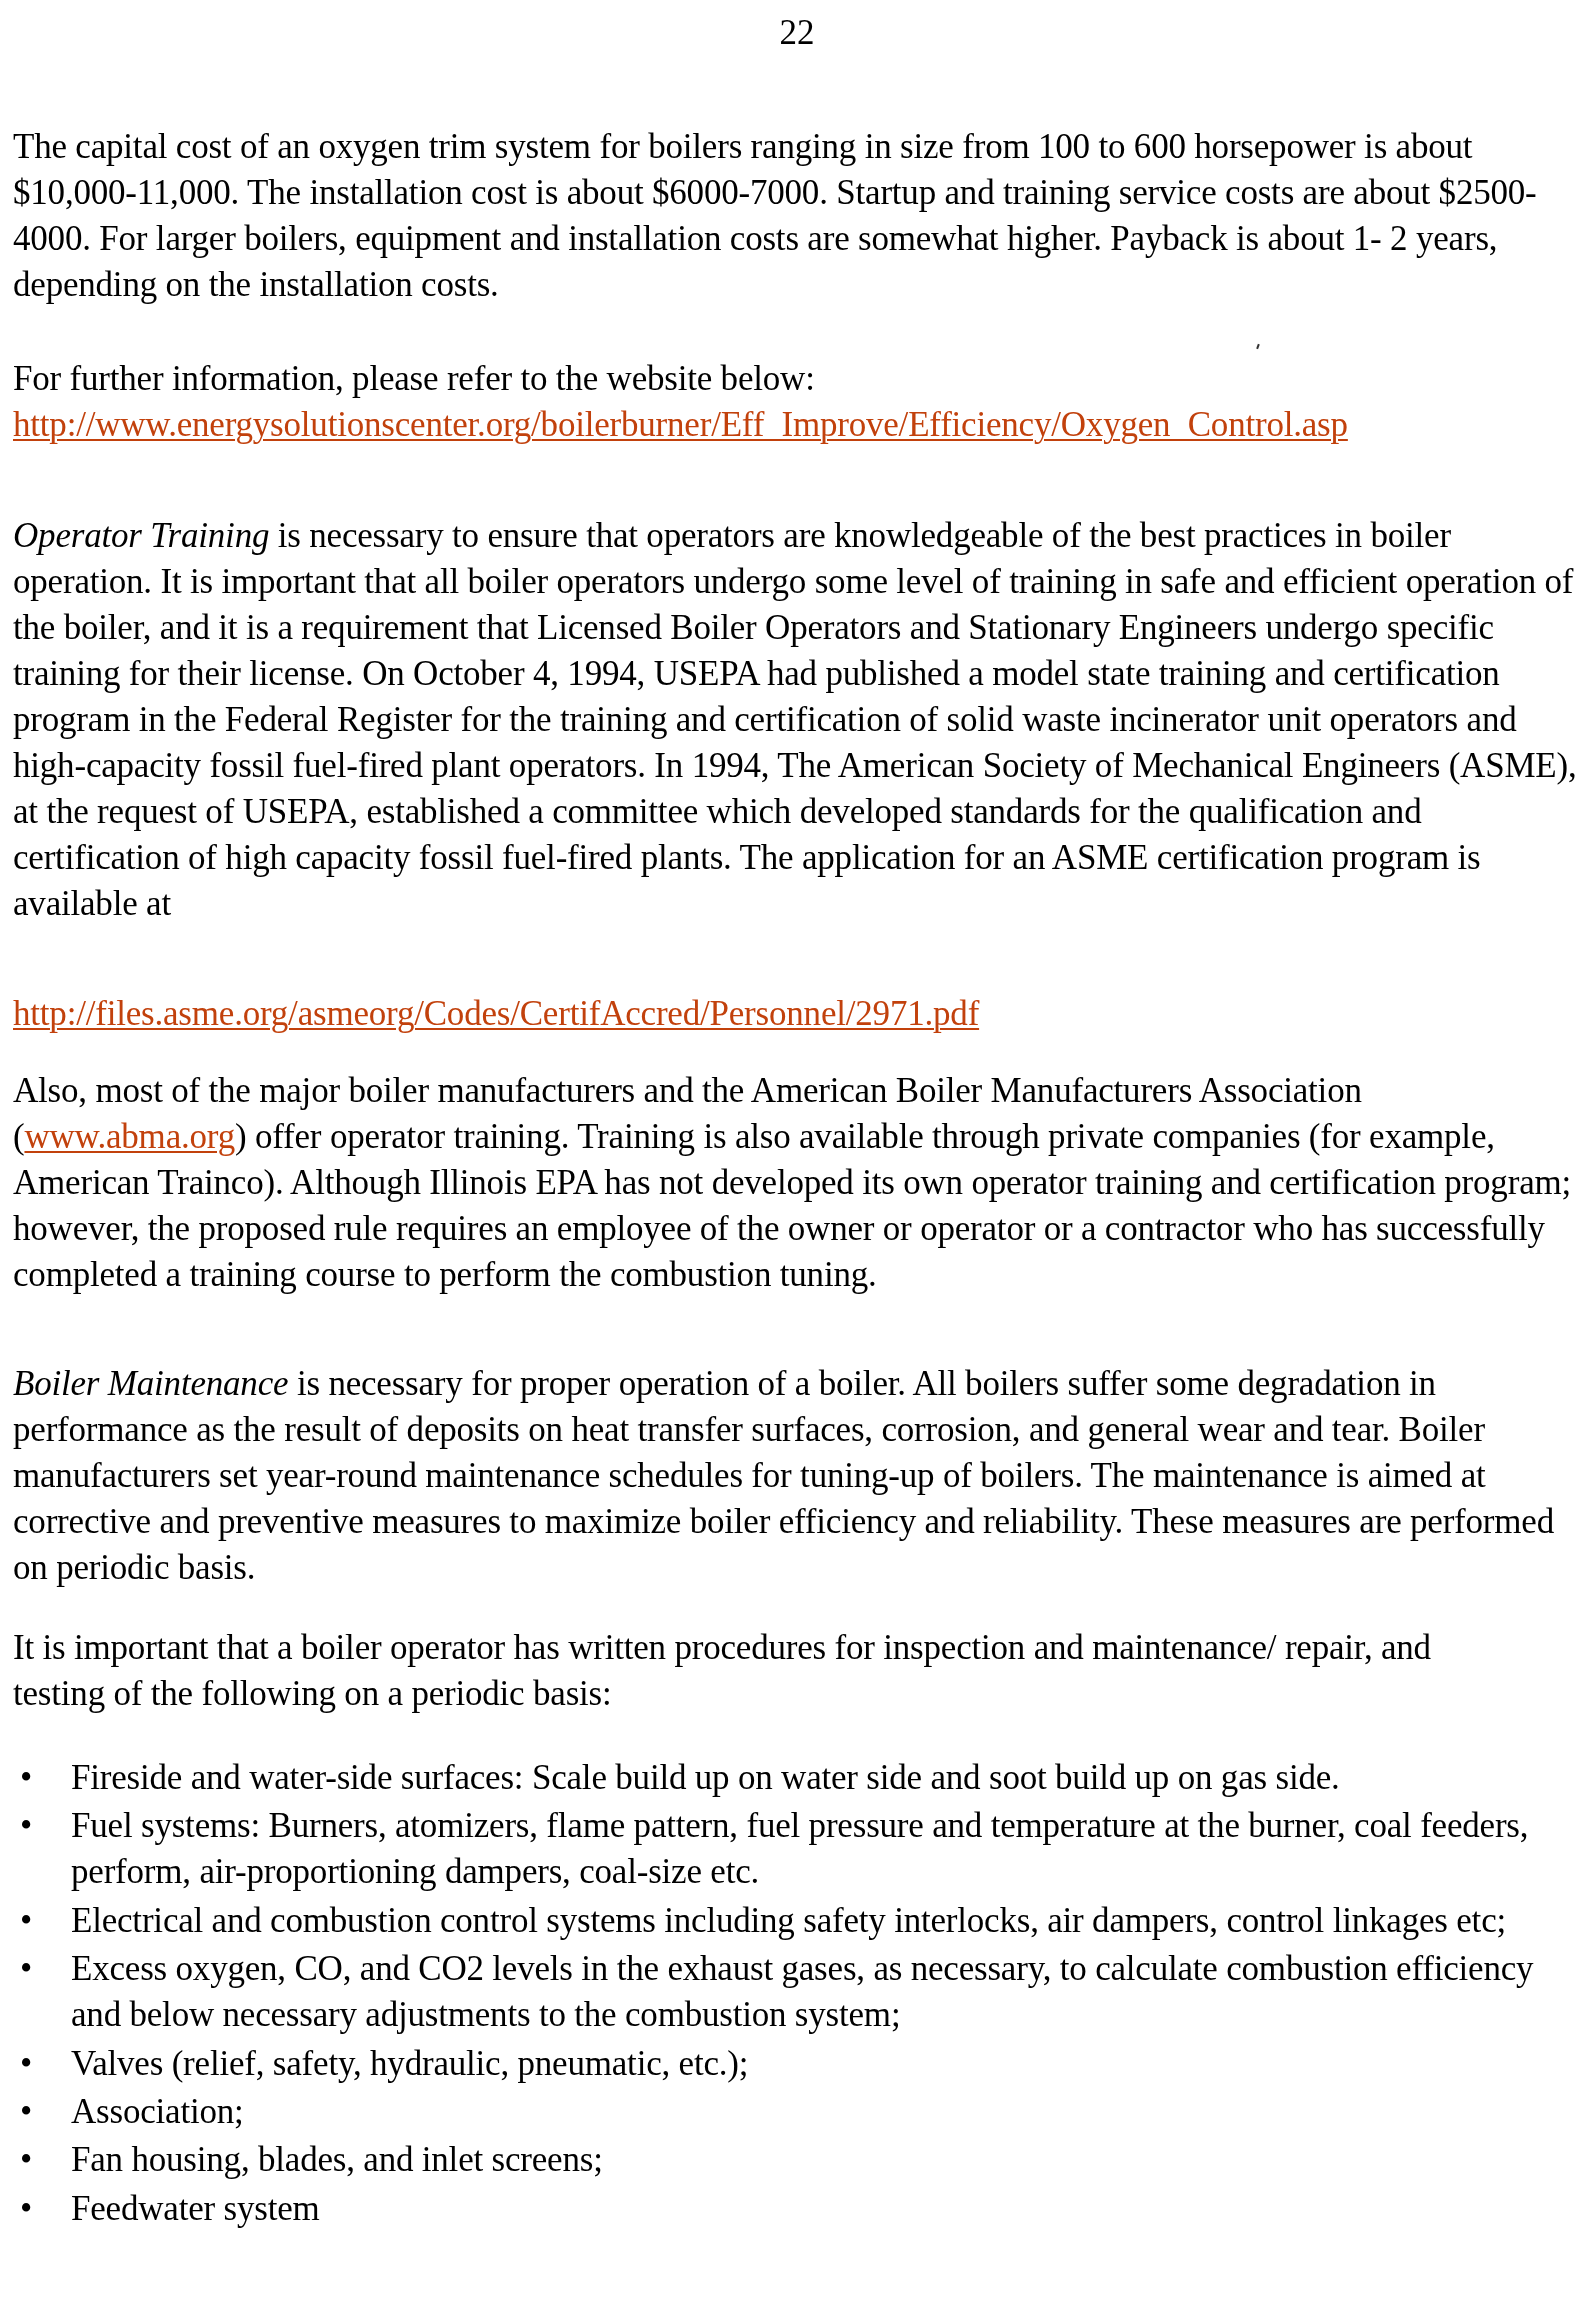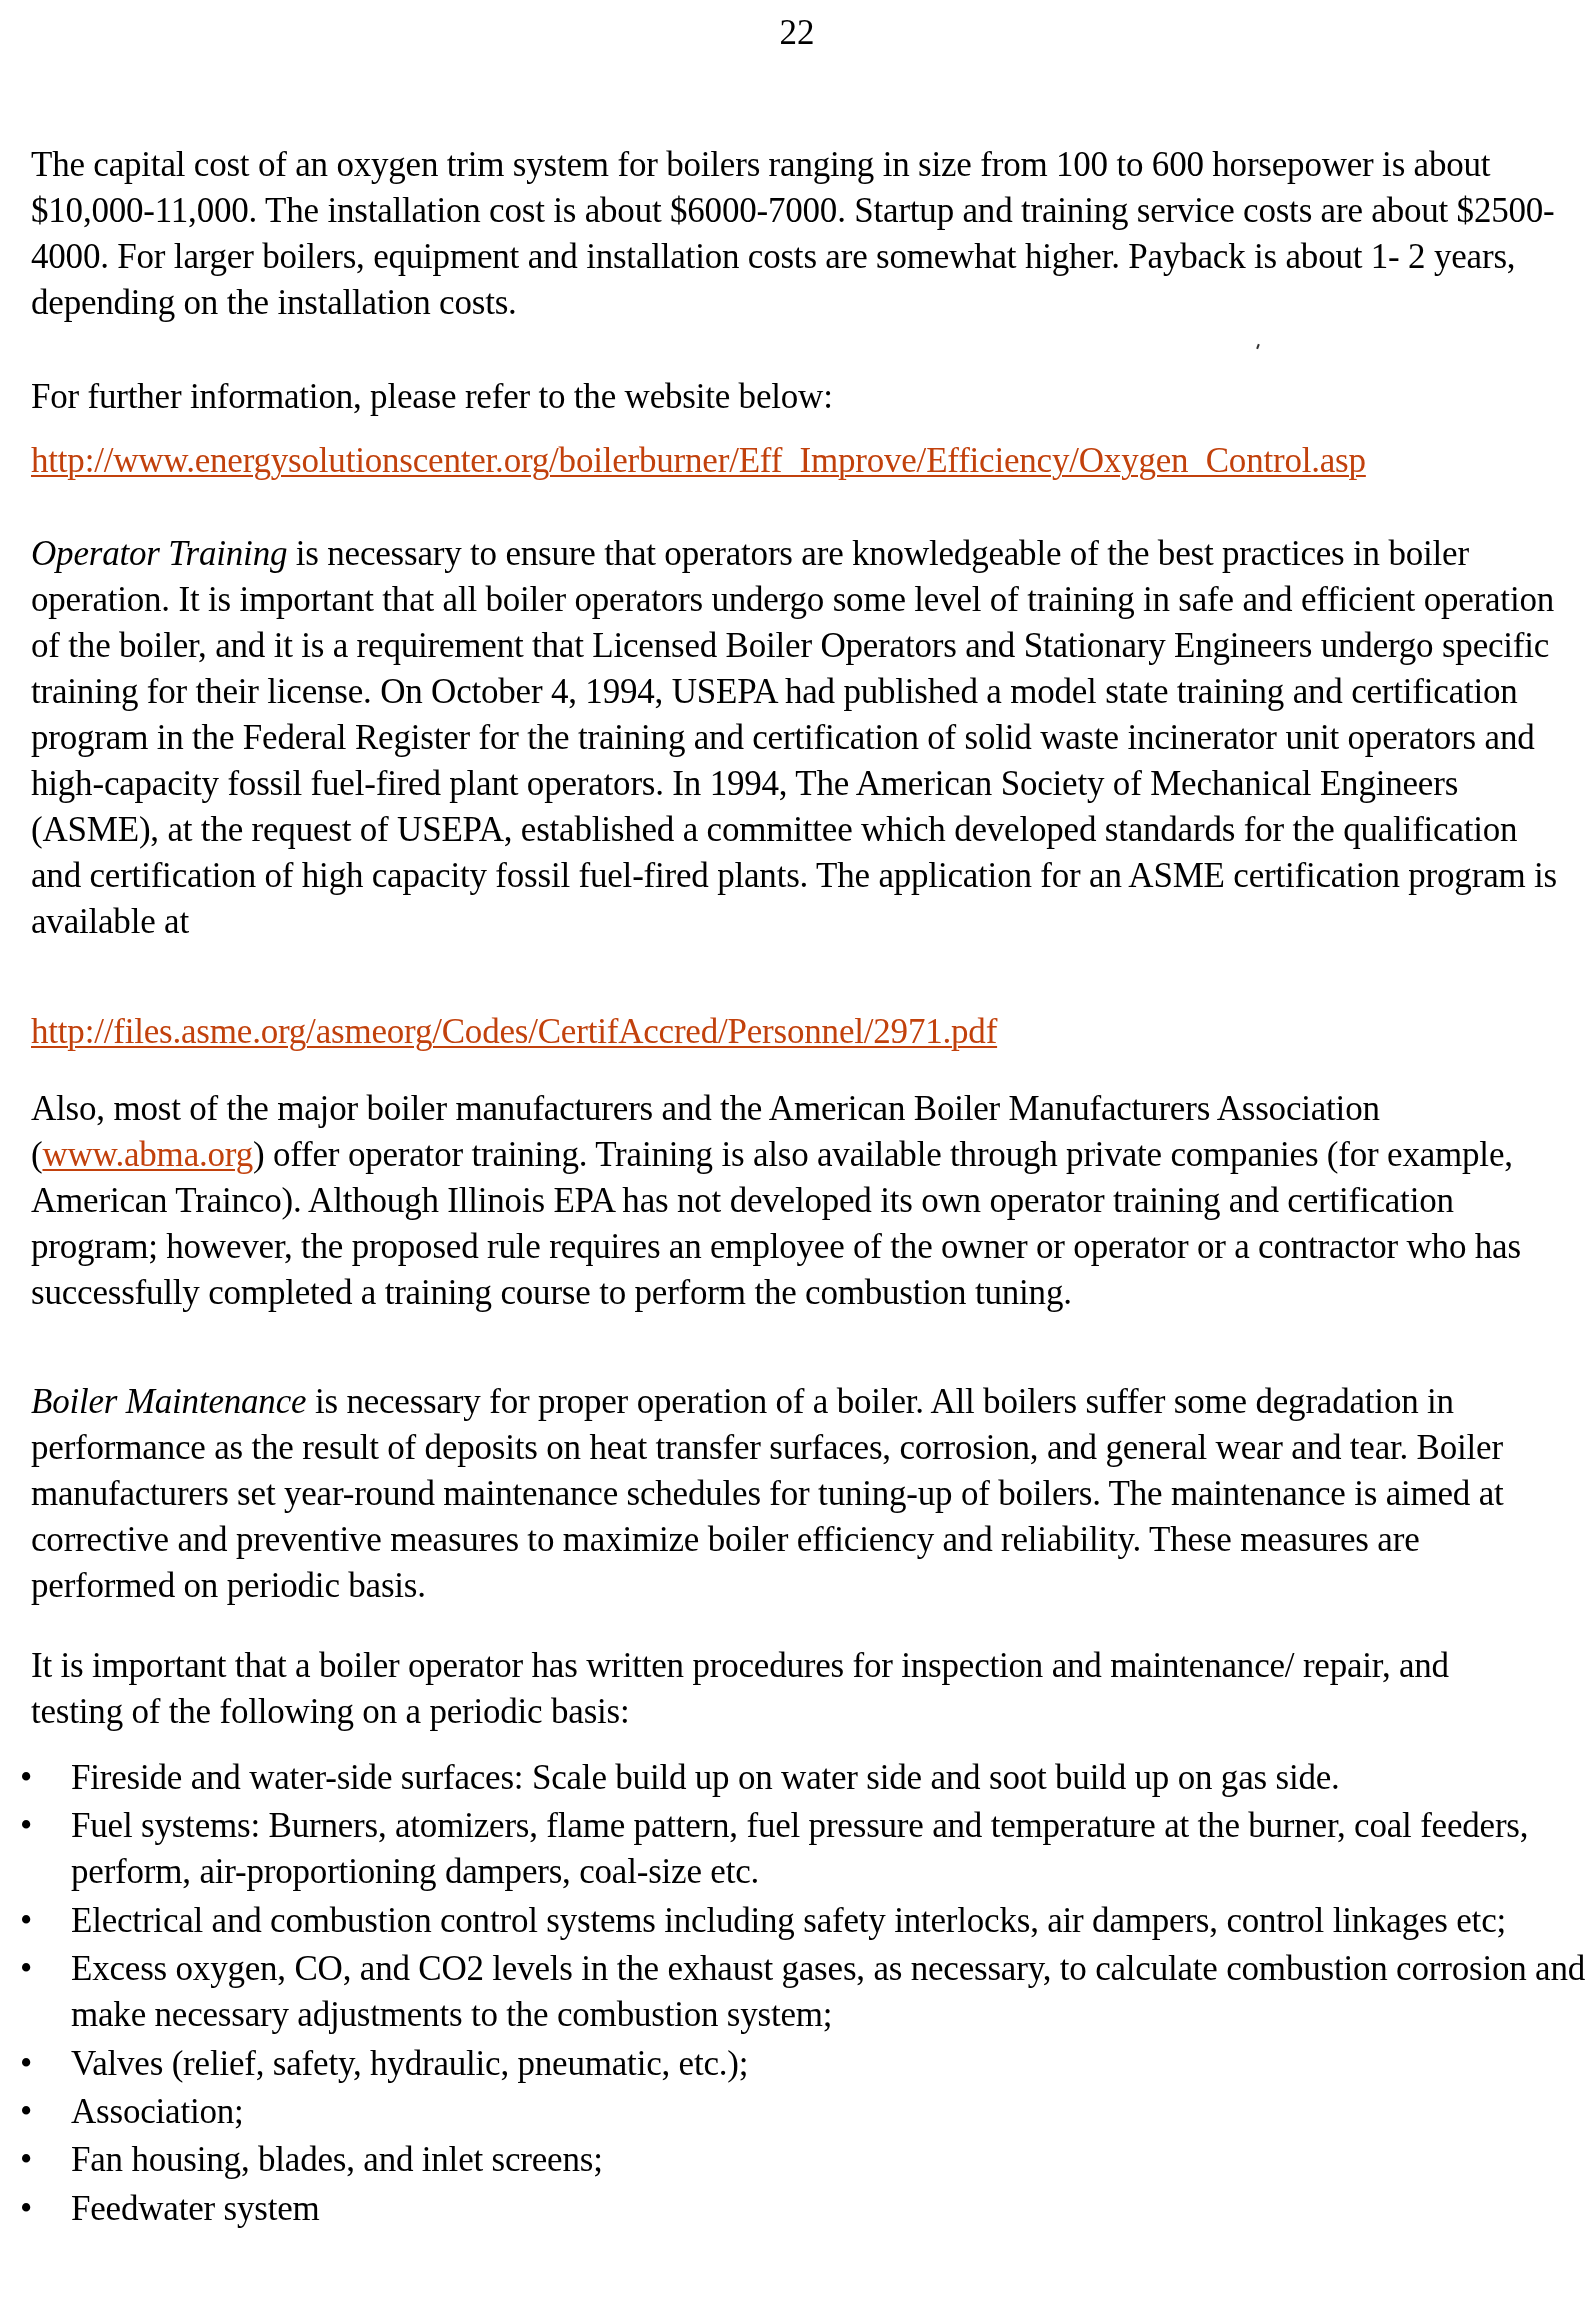--- a/index.html
+++ b/index.html
@@ -33,21 +33,21 @@
     }
     .block {
       position: absolute;
       left: 13px;
       width: 1572px;
       font-size: 35px;
       line-height: 46px;
       letter-spacing: -0.2px;
     }
     .block p {
-      margin: 18px;
+      margin: 0;
     }
     a.link {
       color: #c2410c;
       text-decoration: underline;
       text-decoration-thickness: 2.4px;
       text-underline-offset: 3.2px;
     }
     em.lead {
       font-style: italic;
     }
@@ -126,21 +126,21 @@
   </div>
 
   <div class="block" style="top:1625px; width:1458px;">
     <p>It is important that a boiler operator has written procedures for inspection and maintenance/ repair, and testing of the following on a periodic basis:</p>
   </div>
 
   <ul class="bullets">
     <li><span class="bullet">•</span><span>Fireside and water-side surfaces: Scale build up on water side and soot build up on gas side.</span></li>
     <li><span class="bullet">•</span><span>Fuel systems: Burners, atomizers, flame pattern, fuel pressure and temperature at the burner, coal feeders, perform, air-proportioning dampers, coal-size etc.</span></li>
     <li><span class="bullet">•</span><span>Electrical and combustion control systems including safety interlocks, air dampers, control linkages etc;</span></li>
-    <li><span class="bullet">•</span><span>Excess oxygen, CO, and CO2 levels in the exhaust gases, as necessary, to calculate combustion corrosion and make necessary adjustments to the combustion system;</span></li>
+    <li><span class="bullet">•</span><span>Excess oxygen, CO, and CO2 levels in the exhaust gases, as necessary, to calculate combustion efficiency and below necessary adjustments to the combustion system;</span></li>
     <li><span class="bullet">•</span><span>Valves (relief, safety, hydraulic, pneumatic, etc.);</span></li>
     <li><span class="bullet">•</span><span>Association;</span></li>
     <li><span class="bullet">•</span><span>Fan housing, blades, and inlet screens;</span></li>
     <li><span class="bullet">•</span><span>Feedwater system</span></li>
   </ul>
 
 </div>
 
 
 </body></html>

